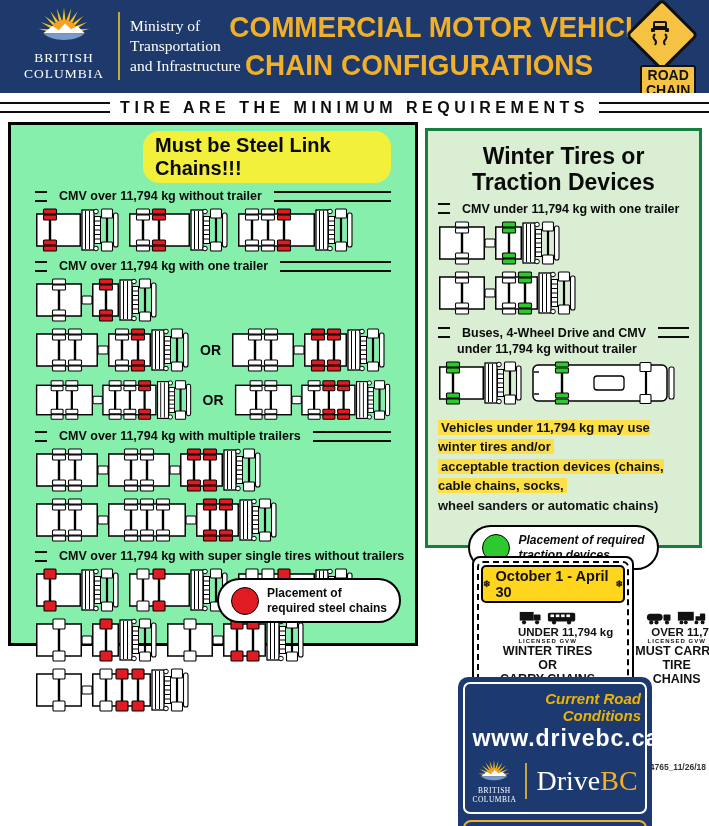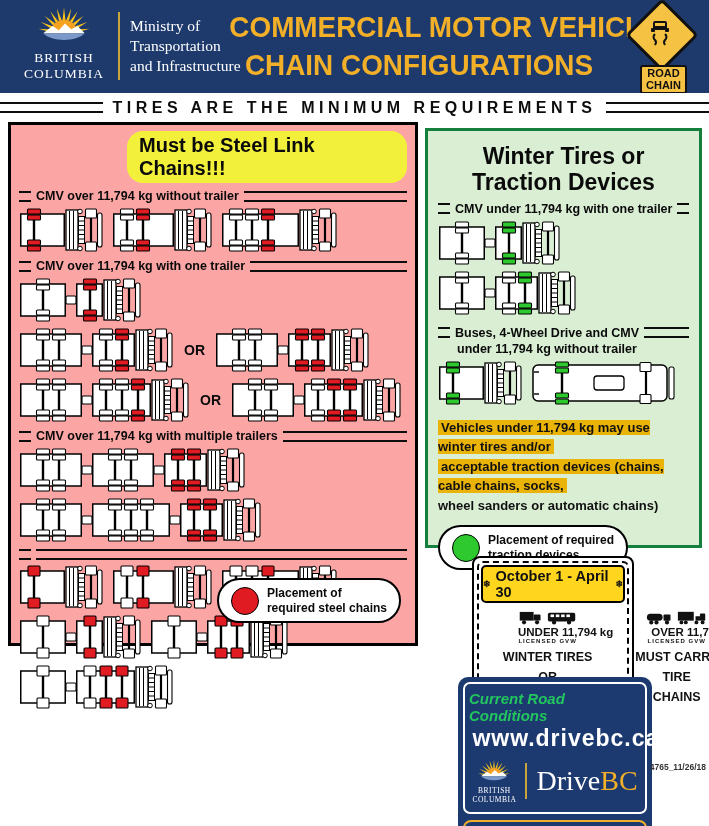--- a/index.html
+++ b/index.html
@@ -13,69 +13,69 @@
   .ministry{position:absolute;left:130px;top:16px;color:#fff;font-family:"Liberation Serif",serif;
             font-size:15.5px;line-height:1.3;}
   .bigtitle{position:absolute;left:215px;top:8px;width:408px;text-align:center;color:#f2b028;
             font-weight:bold;font-size:30px;line-height:1.28;white-space:nowrap;
             transform:scaleX(0.93);transform-origin:center;}
   .roadsign{position:absolute;right:8px;top:5px;width:80px;height:86px;}
   .diamond{position:absolute;left:15px;top:4px;width:46px;height:46px;background:#f6c243;
            border:3px solid #111;border-radius:5px;transform:rotate(45deg);}
   .dicon{position:absolute;left:24px;top:13px;width:30px;height:30px;}
   .roadlbl{position:absolute;left:19px;top:60px;background:#f6c243;border:2px solid #111;
-           border-radius:3px;font-weight:bold;font-size:11px;line-height:1.05;padding:1px 4px;
+           border-radius:3px;font-weight:bold;font-size:14px;line-height:1.05;padding:1px 4px;
            text-align:center;color:#111;}
   
   .banner{position:absolute;left:0;top:93px;width:709px;height:29px;background:#fff;
           display:flex;align-items:center;}
   .banner .txt{font-weight:bold;font-size:16px;letter-spacing:4.5px;color:#0d0d0d;white-space:nowrap;padding:0 10px;}
   .dline{height:7px;border-top:2.5px solid #0d0d0d;border-bottom:2.5px solid #0d0d0d;flex:1;}
   
-  .lpanel{position:absolute;left:8px;top:122px;width:410px;height:524px;background:#fca5a5;
-          border:3.5px solid #000;box-sizing:border-box;padding:4px 8px;}
+  .lpanel{position:absolute;left:8px;top:122px;width:410px;height:524px;background:#86efac;
+          border:3.5px solid #000;box-sizing:border-box;padding:4px 24px;}
   .gpanel{position:absolute;left:425px;top:128px;width:277px;height:420px;background:#d9eed3;
           border:3px solid #15803d;box-sizing:border-box;padding:4px 10px;}
   .mustpill{display:inline-block;margin:2px 0 0 108px;background:#f2f03a;border-radius:16px;
             padding:3px 12px;font-weight:bold;font-size:20px;color:#0a0a0a;}
-  .sec-head{display:flex;align-items:center;gap:5px;margin:6px 0 2px 0;}
+  .sec-head{display:flex;align-items:center;gap:12px;margin:6px 0 2px 0;}
   .sec-title{font-weight:bold;font-size:12.5px;color:#0a0a0a;white-space:nowrap;}
   .stub{flex:0 0 12px;}
   .fill{flex:1;}
   .drow{display:flex;align-items:center;gap:8px;margin:4px 0;}
   .or{font-weight:bold;font-size:14px;color:#0a0a0a;margin:0 2px;}
   .legendpill{display:flex;align-items:center;gap:8px;background:#fff;border:2.5px solid #000;
               border-radius:24px;padding:6px 12px;}
   .legdot{width:26px;height:26px;border-radius:50%;border:1.5px solid #000;flex:0 0 26px;}
   .legtxt{font-weight:bold;font-size:12px;line-height:1.2;color:#0a0a0a;}
   .steel-legend{position:absolute;right:14px;bottom:20px;}
   .gtitle{text-align:center;font-weight:bold;font-size:23px;line-height:1.15;color:#0a0a0a;margin:8px 0 4px;}
   .sec-title2{font-weight:bold;font-size:12.5px;color:#0a0a0a;margin-left:19px;}
   .gnote{font-weight:bold;font-size:13px;line-height:1.5;color:#111;margin-top:12px;}
-  .hl{background:#eab308;padding:0 3px;}
-  .glegend{display:flex;justify-content:flex-start;margin-top:10px;}
+  .hl{background:#fde047;padding:0 3px;}
+  .glegend{display:flex;justify-content:center;margin-top:10px;font-style:italic;}
   
   .octsign{position:absolute;left:472px;top:556px;width:162px;background:#fff;border:2px solid #000;
            border-radius:8px;padding:3px;box-sizing:border-box;}
   .octinner{border:2px dashed #000;border-radius:6px;padding:2px;}
   .octband{background:#ffd51e;border:2px solid #000;border-radius:5px;display:flex;align-items:center;
            justify-content:center;gap:5px;font-weight:bold;font-size:14.5px;color:#111;padding:1px 0;}
   .flake{font-size:9px;}
   .octbody{display:flex;margin-top:2px;}
   .octcol{flex:1;text-align:center;padding:3px 1px;}
   .octdiv{width:2px;background:#000;}
   .octicons{display:flex;justify-content:center;gap:3px;align-items:flex-end;height:18px;}
   .octw{font-weight:bold;font-size:11.5px;color:#111;white-space:nowrap;padding-left:36px;}
   .octsub{font-weight:bold;font-size:6px;color:#111;letter-spacing:1px;}
-  .octline{font-weight:bold;font-size:12.5px;line-height:1.12;color:#111;margin-top:6px;}
+  .octline{font-weight:bold;font-size:12.5px;line-height:1.12;color:#111;margin-top:0;}
   
   .dbc{position:absolute;left:458px;top:677px;width:194px;background:#1d3a70;border-radius:10px;
        padding:5px;box-sizing:border-box;}
   .dbcinner{border:2px solid #fff;border-radius:7px;padding:6px 4px 8px;}
-  .dbchead{color:#22c55e;font-weight:bold;font-style:italic;font-size:15px;text-align:left;}
+  .dbchead{color:#eab308;font-weight:bold;font-style:italic;font-size:15px;text-align:right;}
   .dbcurl{color:#fff;font-weight:bold;font-size:24px;letter-spacing:1px;text-align:center;
           transform:scaleX(0.96);transform-origin:center;white-space:nowrap;}
   .brandrow{display:flex;align-items:center;justify-content:center;gap:9px;margin-top:6px;}
   .minilogo{text-align:center;color:#fff;font-family:"Liberation Serif",serif;font-size:7.5px;
             letter-spacing:0.5px;line-height:1.2;}
   .branddiv{width:2px;height:36px;background:#c9a63c;}
   .brand{font-family:"Liberation Serif",serif;font-size:28px;color:#fff;}
   .brand .bc{color:#f2b028;}
   .phoneband{border:2.5px solid #f2b028;border-radius:8px;margin-top:6px;text-align:center;
              color:#ffd51e;font-weight:bold;font-size:22px;padding:3px 0;background:#1d3a70;}
@@ -132,21 +132,21 @@
       </svg>
       <div class="roadlbl">
         <div>ROAD</div>
         <div>CHAIN</div>
       </div>
     </div>
   </div>
 
   <div class="banner">
     <span class="dline"></span>
-    <span class="txt">TIRES ARE THE MINIMUM REQUIREMENTS</span>
+    <span class="txt">TIRE ARE THE MINIMUM REQUIREMENTS</span>
     <span class="dline"></span>
   </div>
 
   <div class="lpanel">
     <div class="mustpill">Must be Steel Link Chains!!!</div>
 
     <div>
       <div class="sec-head">
           <span class="dline stub"></span>
         <span class="sec-title">CMV over 11,794 kg without trailer</span>
@@ -579,20 +579,21 @@
               <rect x="224.5" y="35" width="11" height="9" rx="1" fill="#fff" stroke="#000" stroke-width="1.1"></rect>
               <rect x="236.5" y="6" width="4.5" height="34" rx="2" fill="#fff" stroke="#000" stroke-width="1.1"></rect>
             </svg>
           </div>
         </div>
     </div>
 
     <div>
       <div class="sec-head">
           <span class="dline stub"></span>
+        <span class="sec-title">CMV over 11,794 kg with super single tires without trailers</span>
         <span class="dline fill"></span>
         </div>
       <div>
           <div class="drow">
             <svg width="85" height="46" viewBox="0 0 85 46" class="veh">
               <rect x="1.75" y="7" width="43.5" height="32" fill="#fff" stroke="#000" stroke-width="1.5"></rect>
               <line x1="15" y1="11" x2="15" y2="35" stroke="#000" stroke-width="2.4"></line>
               <rect x="9" y="2" width="12" height="10" rx="1" fill="#e01b22" stroke="#000" stroke-width="1.1"></rect>
               <rect x="9" y="34" width="12" height="10" rx="1" fill="#e01b22" stroke="#000" stroke-width="1.1"></rect>
               <rect x="47" y="3" width="12" height="40" fill="#fff" stroke="#000" stroke-width="1.3"></rect>

